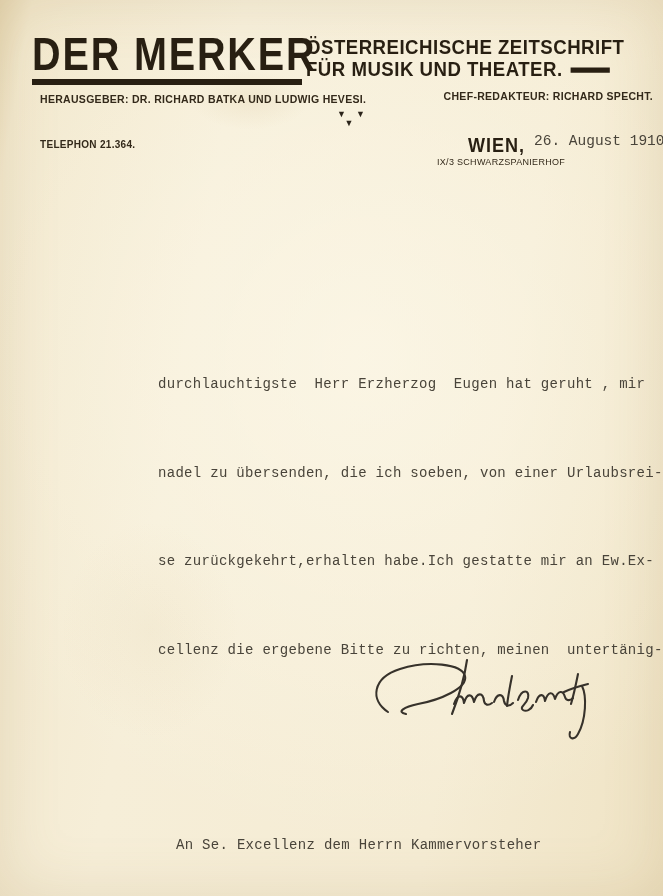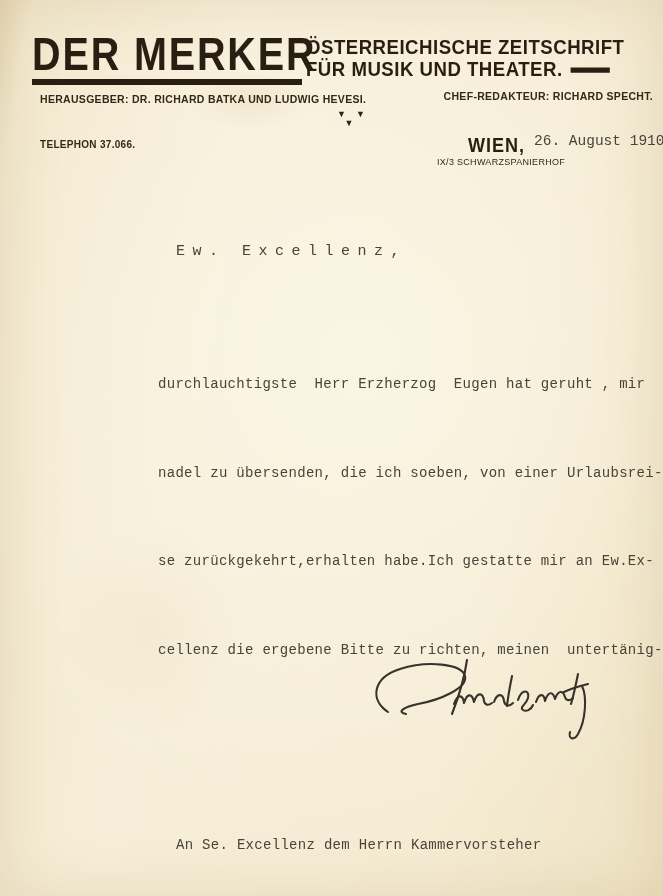--- a/index.html
+++ b/index.html
@@ -72,26 +72,25 @@
     <div><span>FÜR MUSIK UND THEATER.</span><span class="title-dash"></span></div>
   </div>
   <div class="mast-sub publisher">HERAUSGEBER: DR. RICHARD BATKA UND LUDWIG HEVESI.</div>
   <div class="mast-sub chief">CHEF-REDAKTEUR: RICHARD SPECHT.</div>
 
   <div class="ornament">
     <div class="row"><span>▼</span><span>▼</span></div>
     <div><span>▼</span></div>
   </div>
 
-  <div class="mast-sub telephone">TELEPHON 37.066.</div>
+  <div class="mast-sub telephone">TELEPHON 21.364.</div>
   <div class="city">WIEN,</div>
   <div class="addr">IX/3 SCHWARZSPANIERHOF</div>
   <div class="tw date">26. August 1910.</div>
 
-  <div class="tw salutation">Ew. Excellenz,</div>
 
   <div class="tw body-block">
     <div class="line">durchlauchtigste  Herr Erzherzog  Eugen hat geruht , mir</div>
     <div class="line">nadel zu übersenden, die ich soeben, von einer Urlaubsrei-</div>
     <div class="line">se zurückgekehrt,erhalten habe.Ich gestatte mir an Ew.Ex-</div>
     <div class="line">cellenz die ergebene Bitte zu richten, meinen  untertänig-</div>
     
     
     
     

